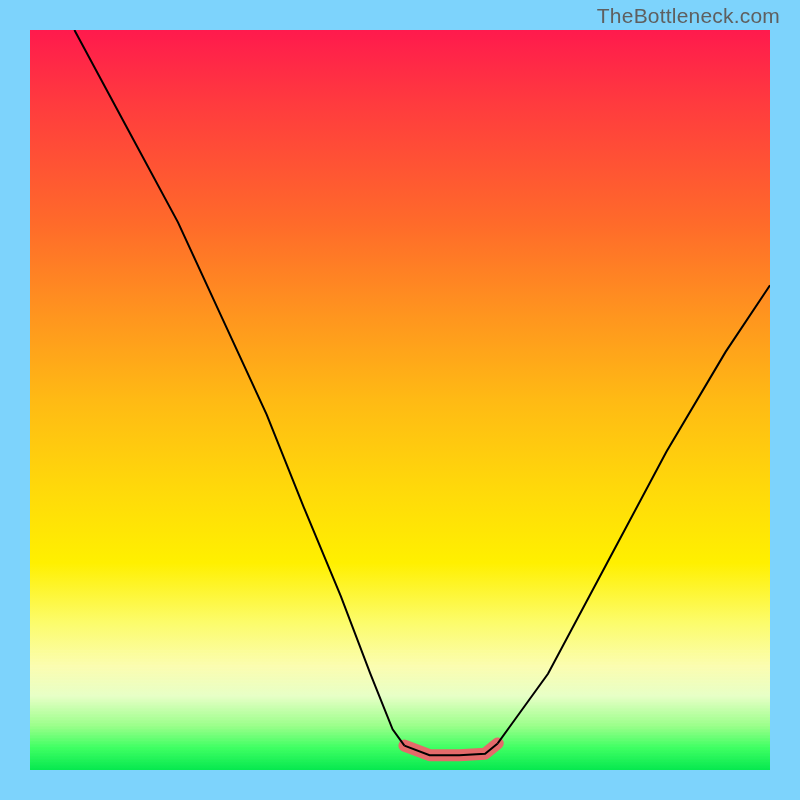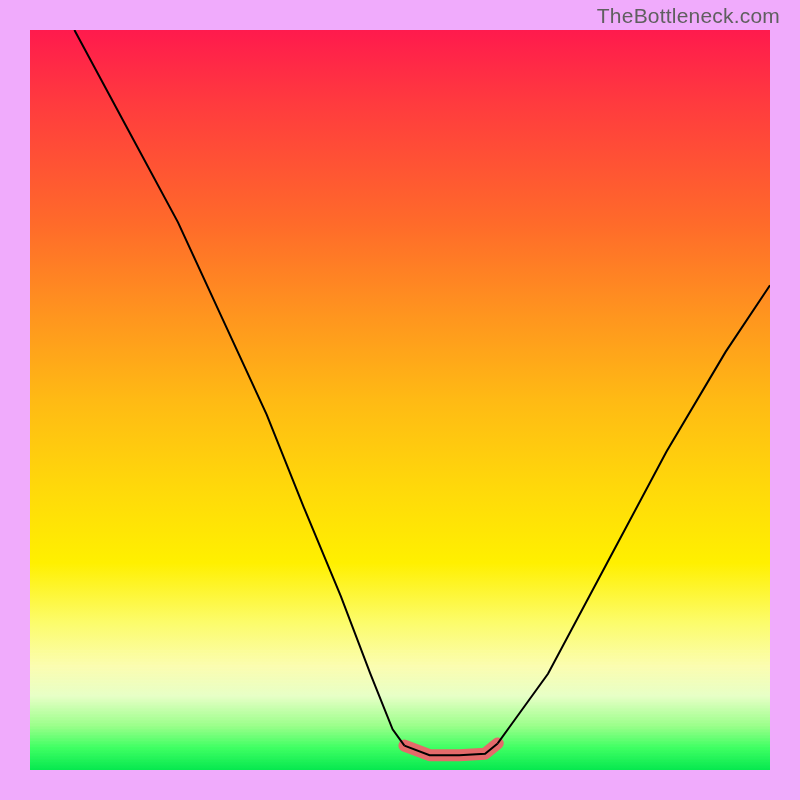--- a/index.html
+++ b/index.html
@@ -8,21 +8,21 @@
     width: 800px;
     height: 800px;
     overflow: hidden;
     background: #000;
     font-family: Arial, Helvetica, sans-serif;
   }
   .frame {
     position: relative;
     width: 800px;
     height: 800px;
-    background: #f0abfc;
+    background: #7dd3fc;
   }
   .plot-area {
     position: absolute;
     left: 30px;
     top: 30px;
     width: 740px;
     height: 740px;
     overflow: hidden;
   }
   .gradient-bg {

